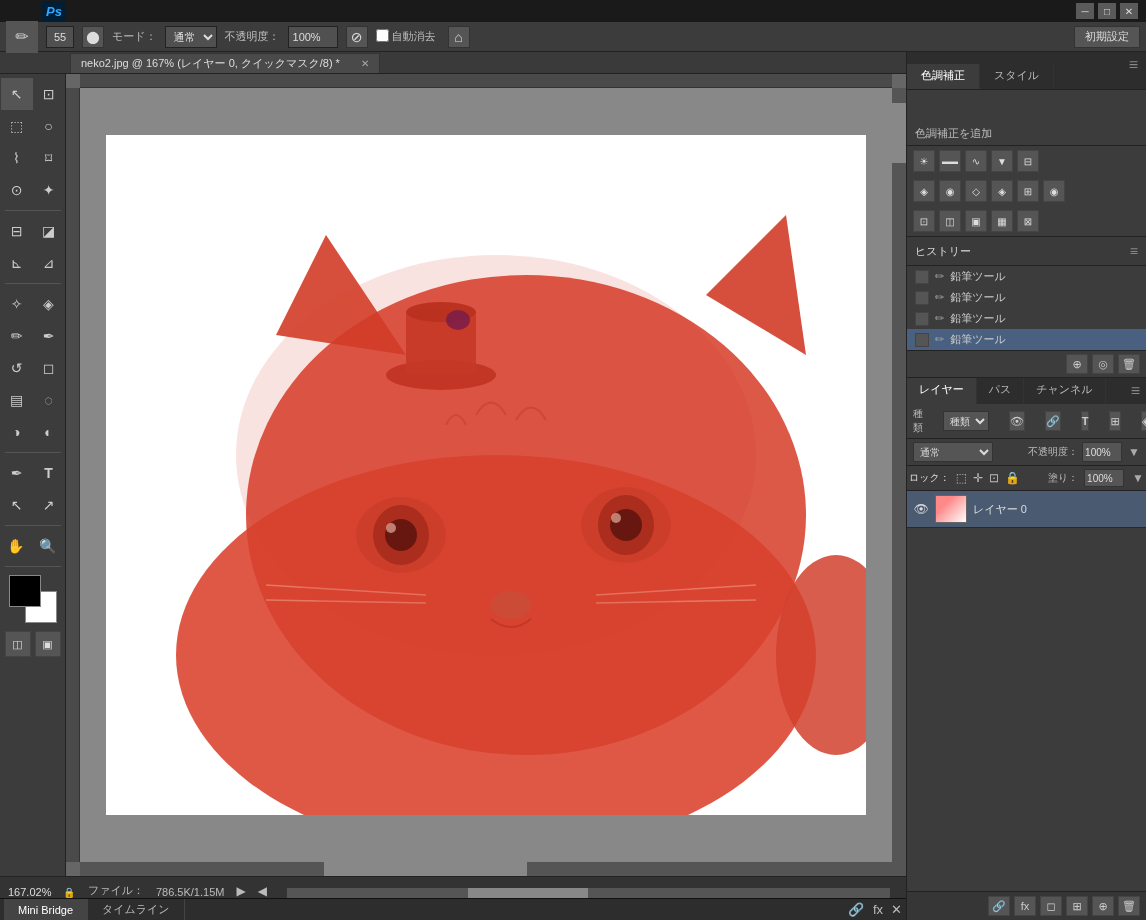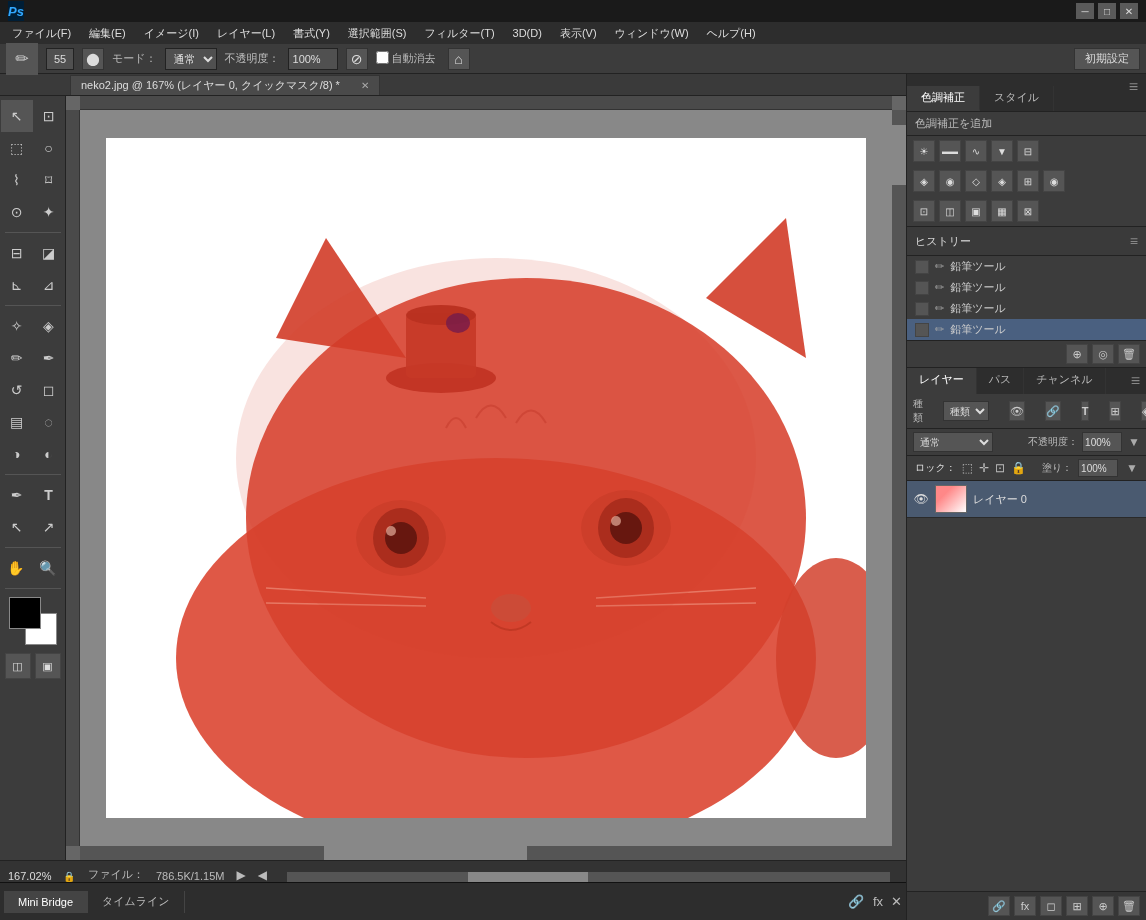--- a/index.html
+++ b/index.html
@@ -22,30 +22,31 @@
       align-items: center;
       justify-content: space-between;
       padding: 0 8px;
     }
     #title-bar-left {
       display: flex;
       align-items: center;
       gap: 6px;
     }
     #ps-logo {
-      width: 16px;
+      width: 24px;
       height: 20px;
       background: #001e36;
       color: #31a8ff;
       font-size: 13px;
       font-weight: bold;
       display: flex;
       align-items: center;
       justify-content: center;
       font-style: italic;
+      margin-left: 34px;
     }
     #title-bar-controls {
       display: flex;
       gap: 4px;
     }
     .win-btn {
       width: 18px;
       height: 16px;
       background: #5a5a5a;
       border: none;
@@ -477,21 +478,21 @@
       border: 1px solid #333;
       color: #ddd;
       font-size: 10px;
       width: 40px;
       height: 20px;
       padding: 0 2px;
     }
     .layers-lock-row {
       display: flex;
       align-items: center;
-      padding: 3px 8px;
+      padding: 3px 2px;
       gap: 6px;
       border-bottom: 1px solid #222;
       font-size: 10px;
     }
     .layers-lock-icon {
       font-size: 12px;
       color: #bbb;
       cursor: pointer;
     }
     .layers-paint-label {
@@ -578,21 +579,21 @@
       font-size: 11px;
       color: #bbb;
       border-top: 1px solid #222;
     }
     #status-zoom {
       color: #ddd;
     }
 
     
     #bottom-tab-bar {
-      height: 38px;
+      height: 22px;
       background: #2d2d2d;
       display: flex;
       align-items: center;
       padding: 0 4px;
       border-top: 1px solid #111;
     }
     .bottom-tab {
       padding: 2px 14px;
       font-size: 11px;
       color: #bbb;
@@ -675,33 +676,20 @@
     <div id="title-bar-left">
       <div id="ps-logo">Ps</div>
     </div>
     <div id="title-bar-controls">
       <button class="win-btn">─</button>
       <button class="win-btn">□</button>
       <button class="win-btn close">✕</button>
     </div>
   </div>
 
-  <div id="menu-bar">
-    <div class="menu-item">ファイル(F)</div>
-    <div class="menu-item">編集(E)</div>
-    <div class="menu-item">イメージ(I)</div>
-    <div class="menu-item">レイヤー(L)</div>
-    <div class="menu-item">書式(Y)</div>
-    <div class="menu-item">選択範囲(S)</div>
-    <div class="menu-item">フィルター(T)</div>
-    <div class="menu-item">3D(D)</div>
-    <div class="menu-item">表示(V)</div>
-    <div class="menu-item">ウィンドウ(W)</div>
-    <div class="menu-item">ヘルプ(H)</div>
-  </div>
 
   <div id="options-bar">
     <div class="tool-btn active" style="font-size:16px;">✏</div>
     <div class="tool-size-box">55</div>
     <div class="brush-icon-box">⬤</div>
     <span class="options-label">モード：</span>
     <select class="options-select">
       <option>通常</option>
     </select>
     <span class="options-label">不透明度：</span>
@@ -893,21 +881,21 @@
     </div>
 
     <div id="right-panel">
 
       <div id="color-adj-panel">
         <div class="panel-tab-bar">
           <div class="panel-tab active">色調補正</div>
           <div class="panel-tab">スタイル</div>
           <div style="margin-left:auto; padding:4px 8px; font-size:16px; color:#888; cursor:pointer;">≡</div>
         </div>
-        <div style="padding:4px 8px; font-size:11px; color:#bbb; border-bottom:1px solid #222;">色調補正を追加</div>
+        <div style="padding:4px 8px; font-size:11px; color:#bbb; border-bottom:1px solid #222;margin-top:32px;">色調補正を追加</div>
         <div class="adj-icons-row">
           <div class="adj-icon">☀</div>
           <div class="adj-icon" style="font-size:8px;">▬▬</div>
           <div class="adj-icon">∿</div>
           <div class="adj-icon">▼</div>
           <div class="adj-icon">⊟</div>
         </div>
         <div class="adj-icons-row">
           <div class="adj-icon">◈</div>
           <div class="adj-icon">◉</div>

